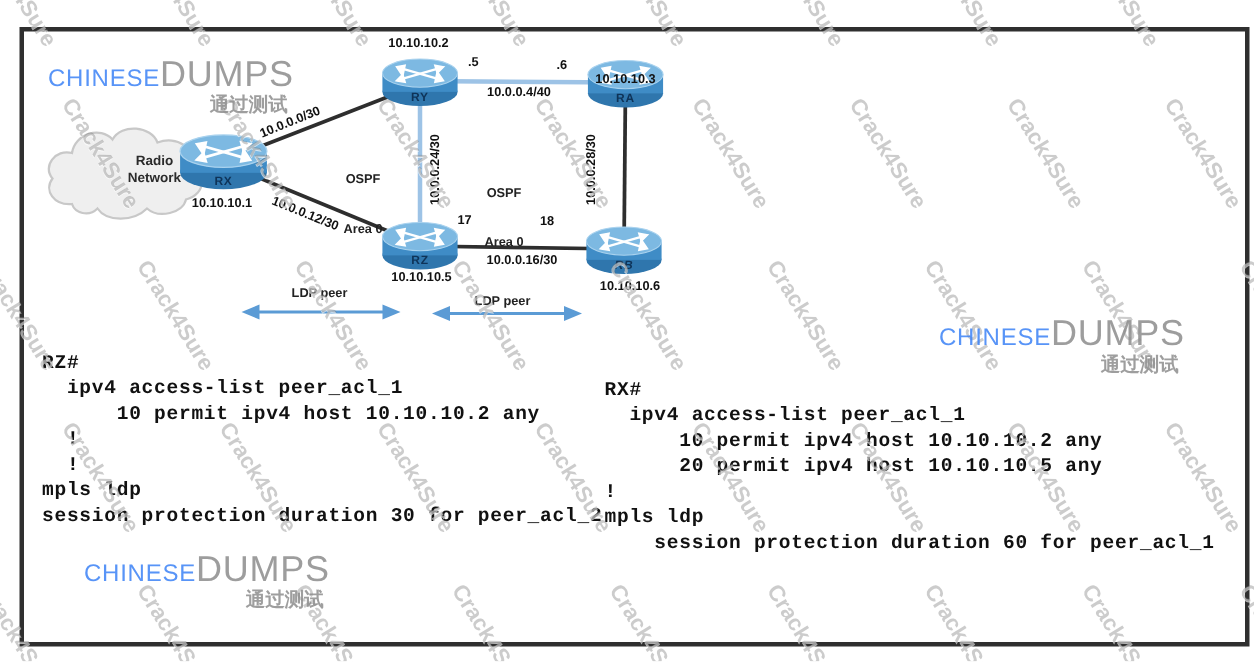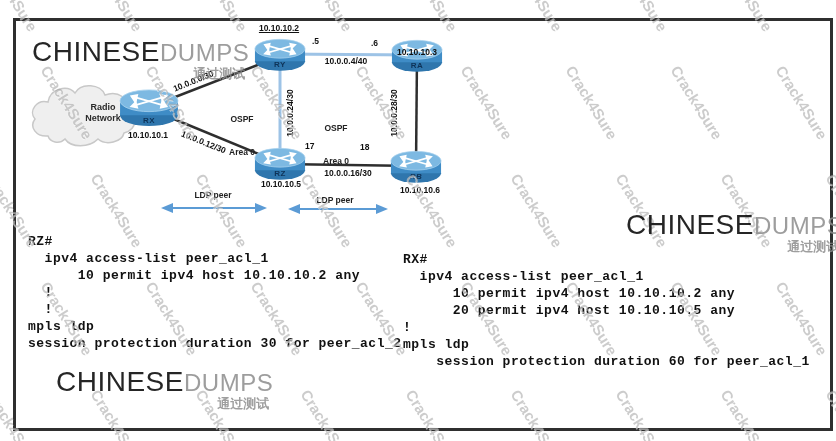--- a/index.html
+++ b/index.html
@@ -31,21 +31,21 @@
         text-align:center;line-height:11px;white-space:pre;}
   .ldp-label{position:absolute;z-index:5;font-size:8.5px;font-weight:bold;color:#222;text-align:center;}
   
   .config{position:absolute;z-index:5;font-family:"Liberation Mono","DejaVu Sans Mono",monospace;
           font-size:13px;font-weight:bold;color:#111;letter-spacing:0.5px;}
   .config .cline{white-space:pre;height:17px;line-height:17px;}
   .config-rz{left:28px;top:233px;}
   .config-rx{left:403px;top:251px;}
   
   .brand{position:absolute;z-index:8;opacity:0.85;pointer-events:none;white-space:nowrap;}
-  .brand .b1{font-size:28px;color:#000000;letter-spacing:0.5px;}
+  .brand .b1{font-size:16px;color:#3b82f6;letter-spacing:0.5px;}
   .brand .b2{font-size:24px;color:#8d8d8d;letter-spacing:0.5px;}
   .brand .sub{text-align:right;font-size:13px;font-weight:bold;color:#8e8e8e;
               margin-top:-3px;padding-right:4px;}
   .brand-topleft{left:32px;top:36px;}
   .brand-midright{left:626px;top:209px;}
   .brand-bottomleft{left:56px;top:366px;}
   
   .tiled{position:absolute;left:0;top:0;width:836px;height:441px;z-index:7;
          pointer-events:none;overflow:hidden;}
   .wm{position:absolute;font-size:15px;font-weight:600;color:rgba(110,110,110,0.35);
@@ -167,21 +167,21 @@
         <polygon points="13,17.5 18.5,18.5 17,13.5"></polygon>
         <line x1="16" y1="8.5" x2="44" y2="16.5"></line>
         <polygon points="47,17.5 43,11.5 41.5,18.5"></polygon>
         <polygon points="13,7.5 17,13.5 18.5,6.5"></polygon>
       </g>
     </svg>
     <span class="router-label">RB</span>
   </div>
 
   <span class="dlabel center" style="left:118px;top:130px;width:60px;">10.10.10.1</span>
-  <span class="dlabel center" style="left:249px;top:23px;width:60px;text-decoration:underline;">10.10.10.2</span>
+  <span class="dlabel center" style="left:249px;top:23px;width:60px;">10.10.10.2</span>
   <span class="dlabel center" style="left:387px;top:25px;width:60px;margin-top:22px;">10.10.10.3</span>
   <span class="dlabel center" style="left:251px;top:179px;width:60px;">10.10.10.5</span>
   <span class="dlabel center" style="left:389px;top:185px;width:62px;">10.10.10.6</span>
 
   <span class="dlabel center" style="left:316px;top:56px;width:60px;">10.0.0.4/40</span>
   <span class="dlabel center" style="left:316px;top:168px;width:64px;">10.0.0.16/30</span>
   <span class="dlabel rot" style="left:266px;top:108px;transform:rotate(-90deg);">10.0.0.24/30</span>
   <span class="dlabel rot" style="left:370px;top:108px;transform:rotate(-90deg);">10.0.0.28/30</span>
   <span class="dlabel rot" style="left:172px;top:76px;transform:rotate(-22deg);">10.0.0.0/30</span>
   <span class="dlabel rot" style="left:180px;top:137px;transform:rotate(22deg);">10.0.0.12/30</span>

